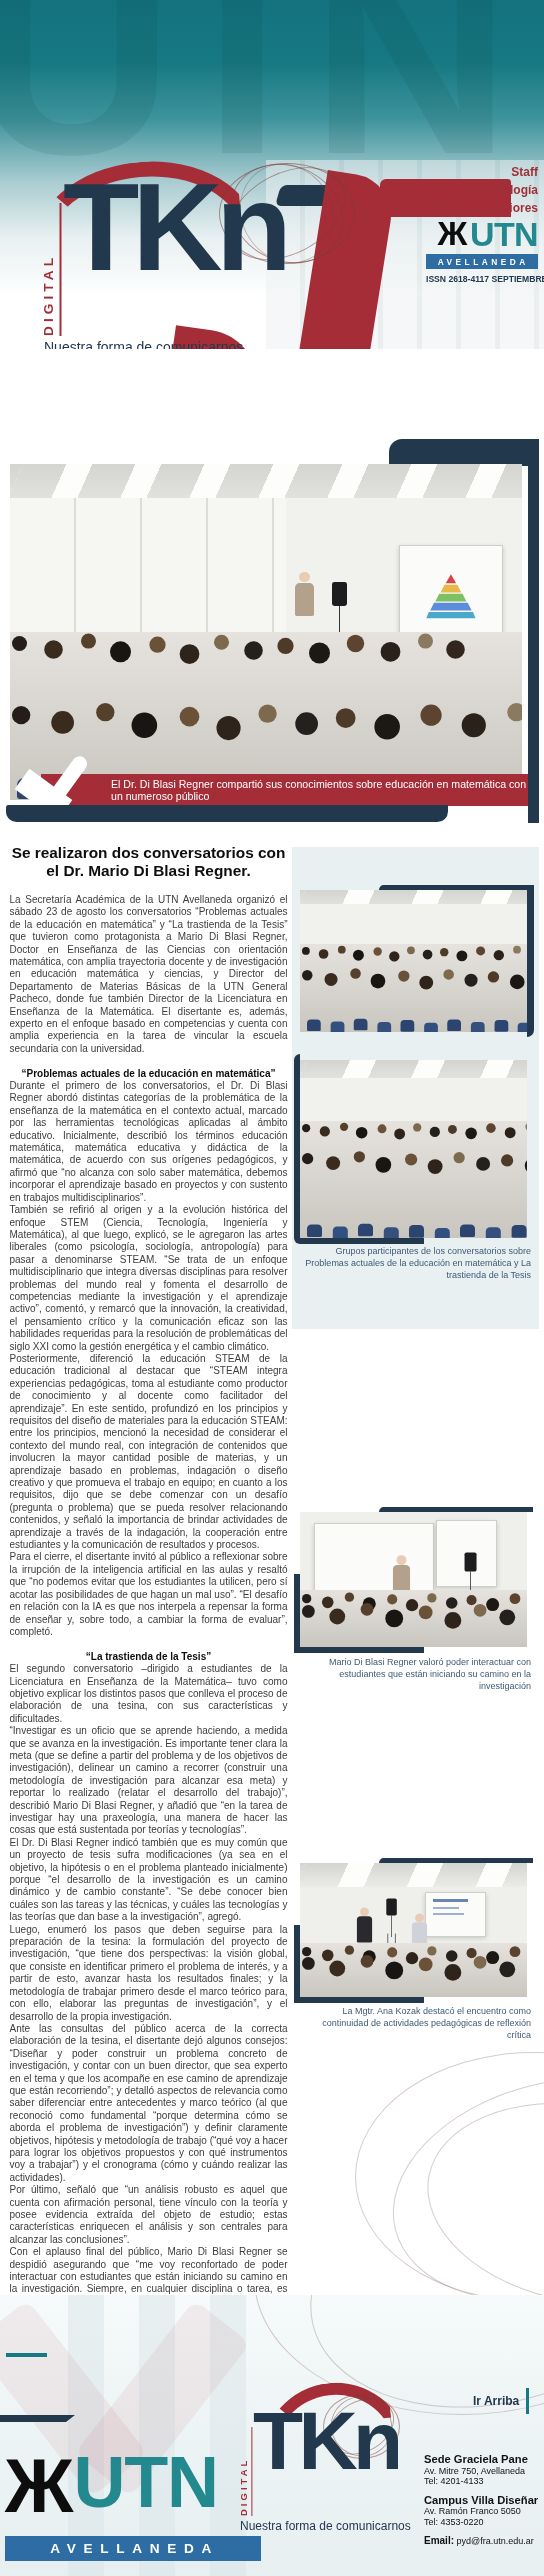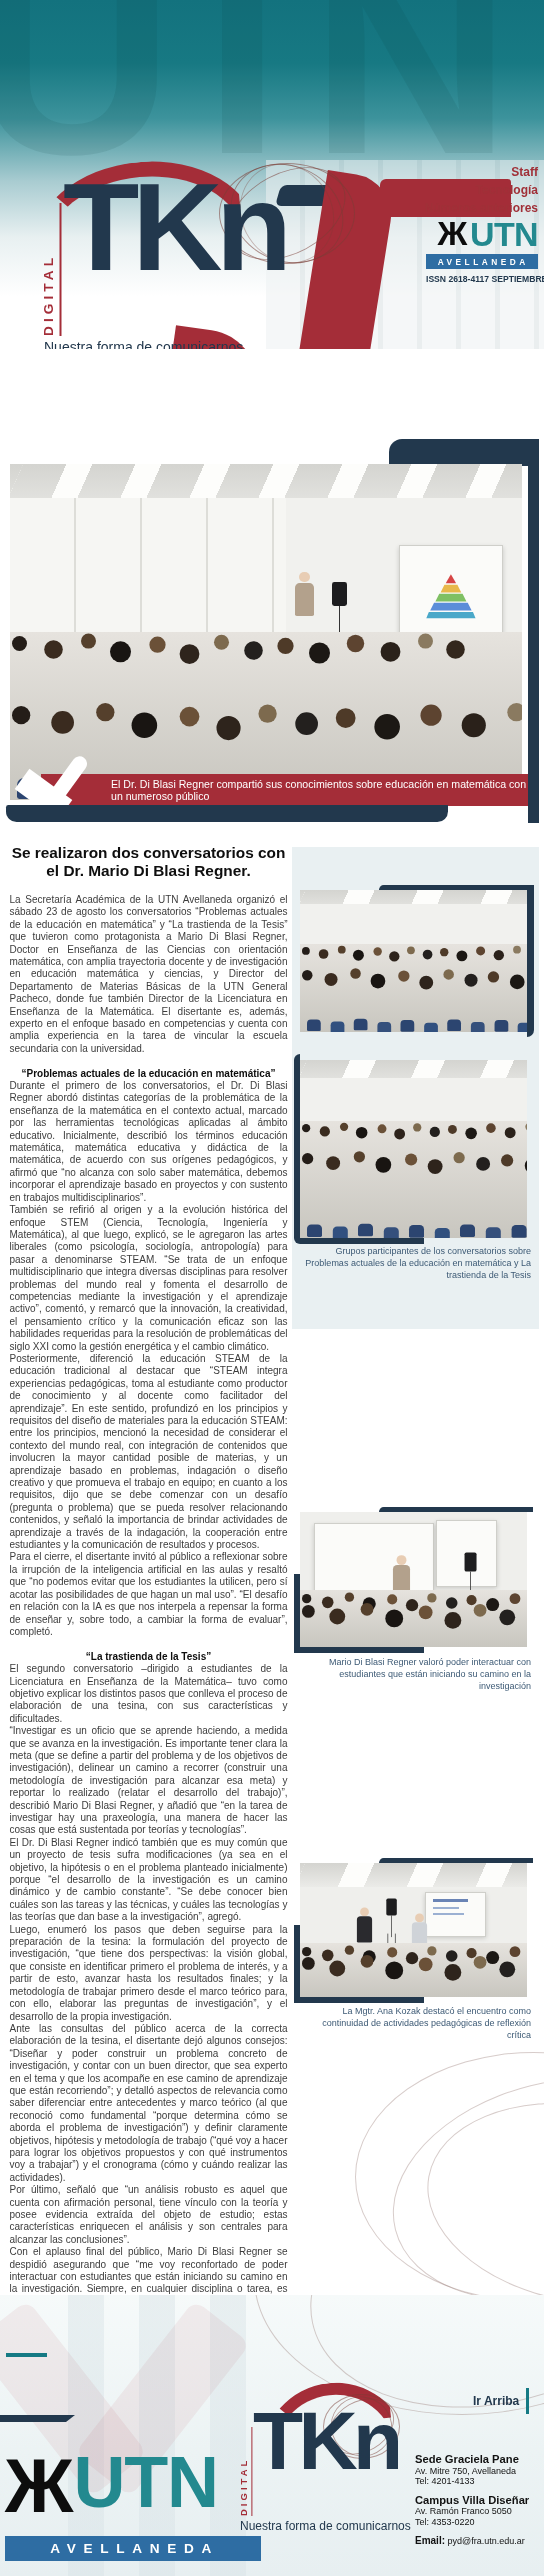--- a/index.html
+++ b/index.html
@@ -139,21 +139,21 @@
   .f-arc{position:absolute;left:33px;top:-7px;width:118px;height:51px;border:12px solid transparent;
       border-top-color:#a42d38;border-radius:100% 100% 0 0 / 180% 180% 0 0;transform:rotate(-6deg);}
   .f-scrib{position:absolute;left:95px;top:3.5px;width:77px;height:65px;}
   .f-scrib i{position:absolute;inset:0;border:0.6px solid rgba(122,62,54,.5);border-radius:50%;}
   .f-scrib i:nth-child(2){transform:rotate(-30deg) scale(.9,.78);}
   .f-scrib i:nth-child(3){transform:rotate(26deg) scale(.8,.92);}
   .f-digital{position:absolute;left:9.5px;top:37px;height:89px;writing-mode:vertical-rl;transform:rotate(180deg);
       color:#a42d38;font-size:9.5px;font-weight:700;letter-spacing:3px;border-left:1.8px solid #a42d38;padding-left:2.4px;}
   .f-tkn{position:absolute;left:25px;top:9.5px;font-size:82px;line-height:1;font-weight:800;letter-spacing:-4.7px;color:#22384d;}
   .f-tag{position:absolute;left:12px;top:129px;font-size:12px;color:#22384d;white-space:nowrap;}
-  .f-contact{position:absolute;left:415px;top:158px;width:115px;color:#121212;}
+  .f-contact{position:absolute;left:424px;top:158px;width:115px;color:#121212;}
   .f-contact .b{font-size:11.2px;font-weight:800;margin:0;}
   .f-contact .r{font-size:9px;margin:0.6px 0 0 0;}
   .f-contact .gap{height:7.7px;}
   .f-email{margin-top:7.7px;font-size:9px;}
   .f-email b{font-size:10px;}
 
   a,.clickable{cursor:pointer;}
 </style>
 </head>
 <body>

